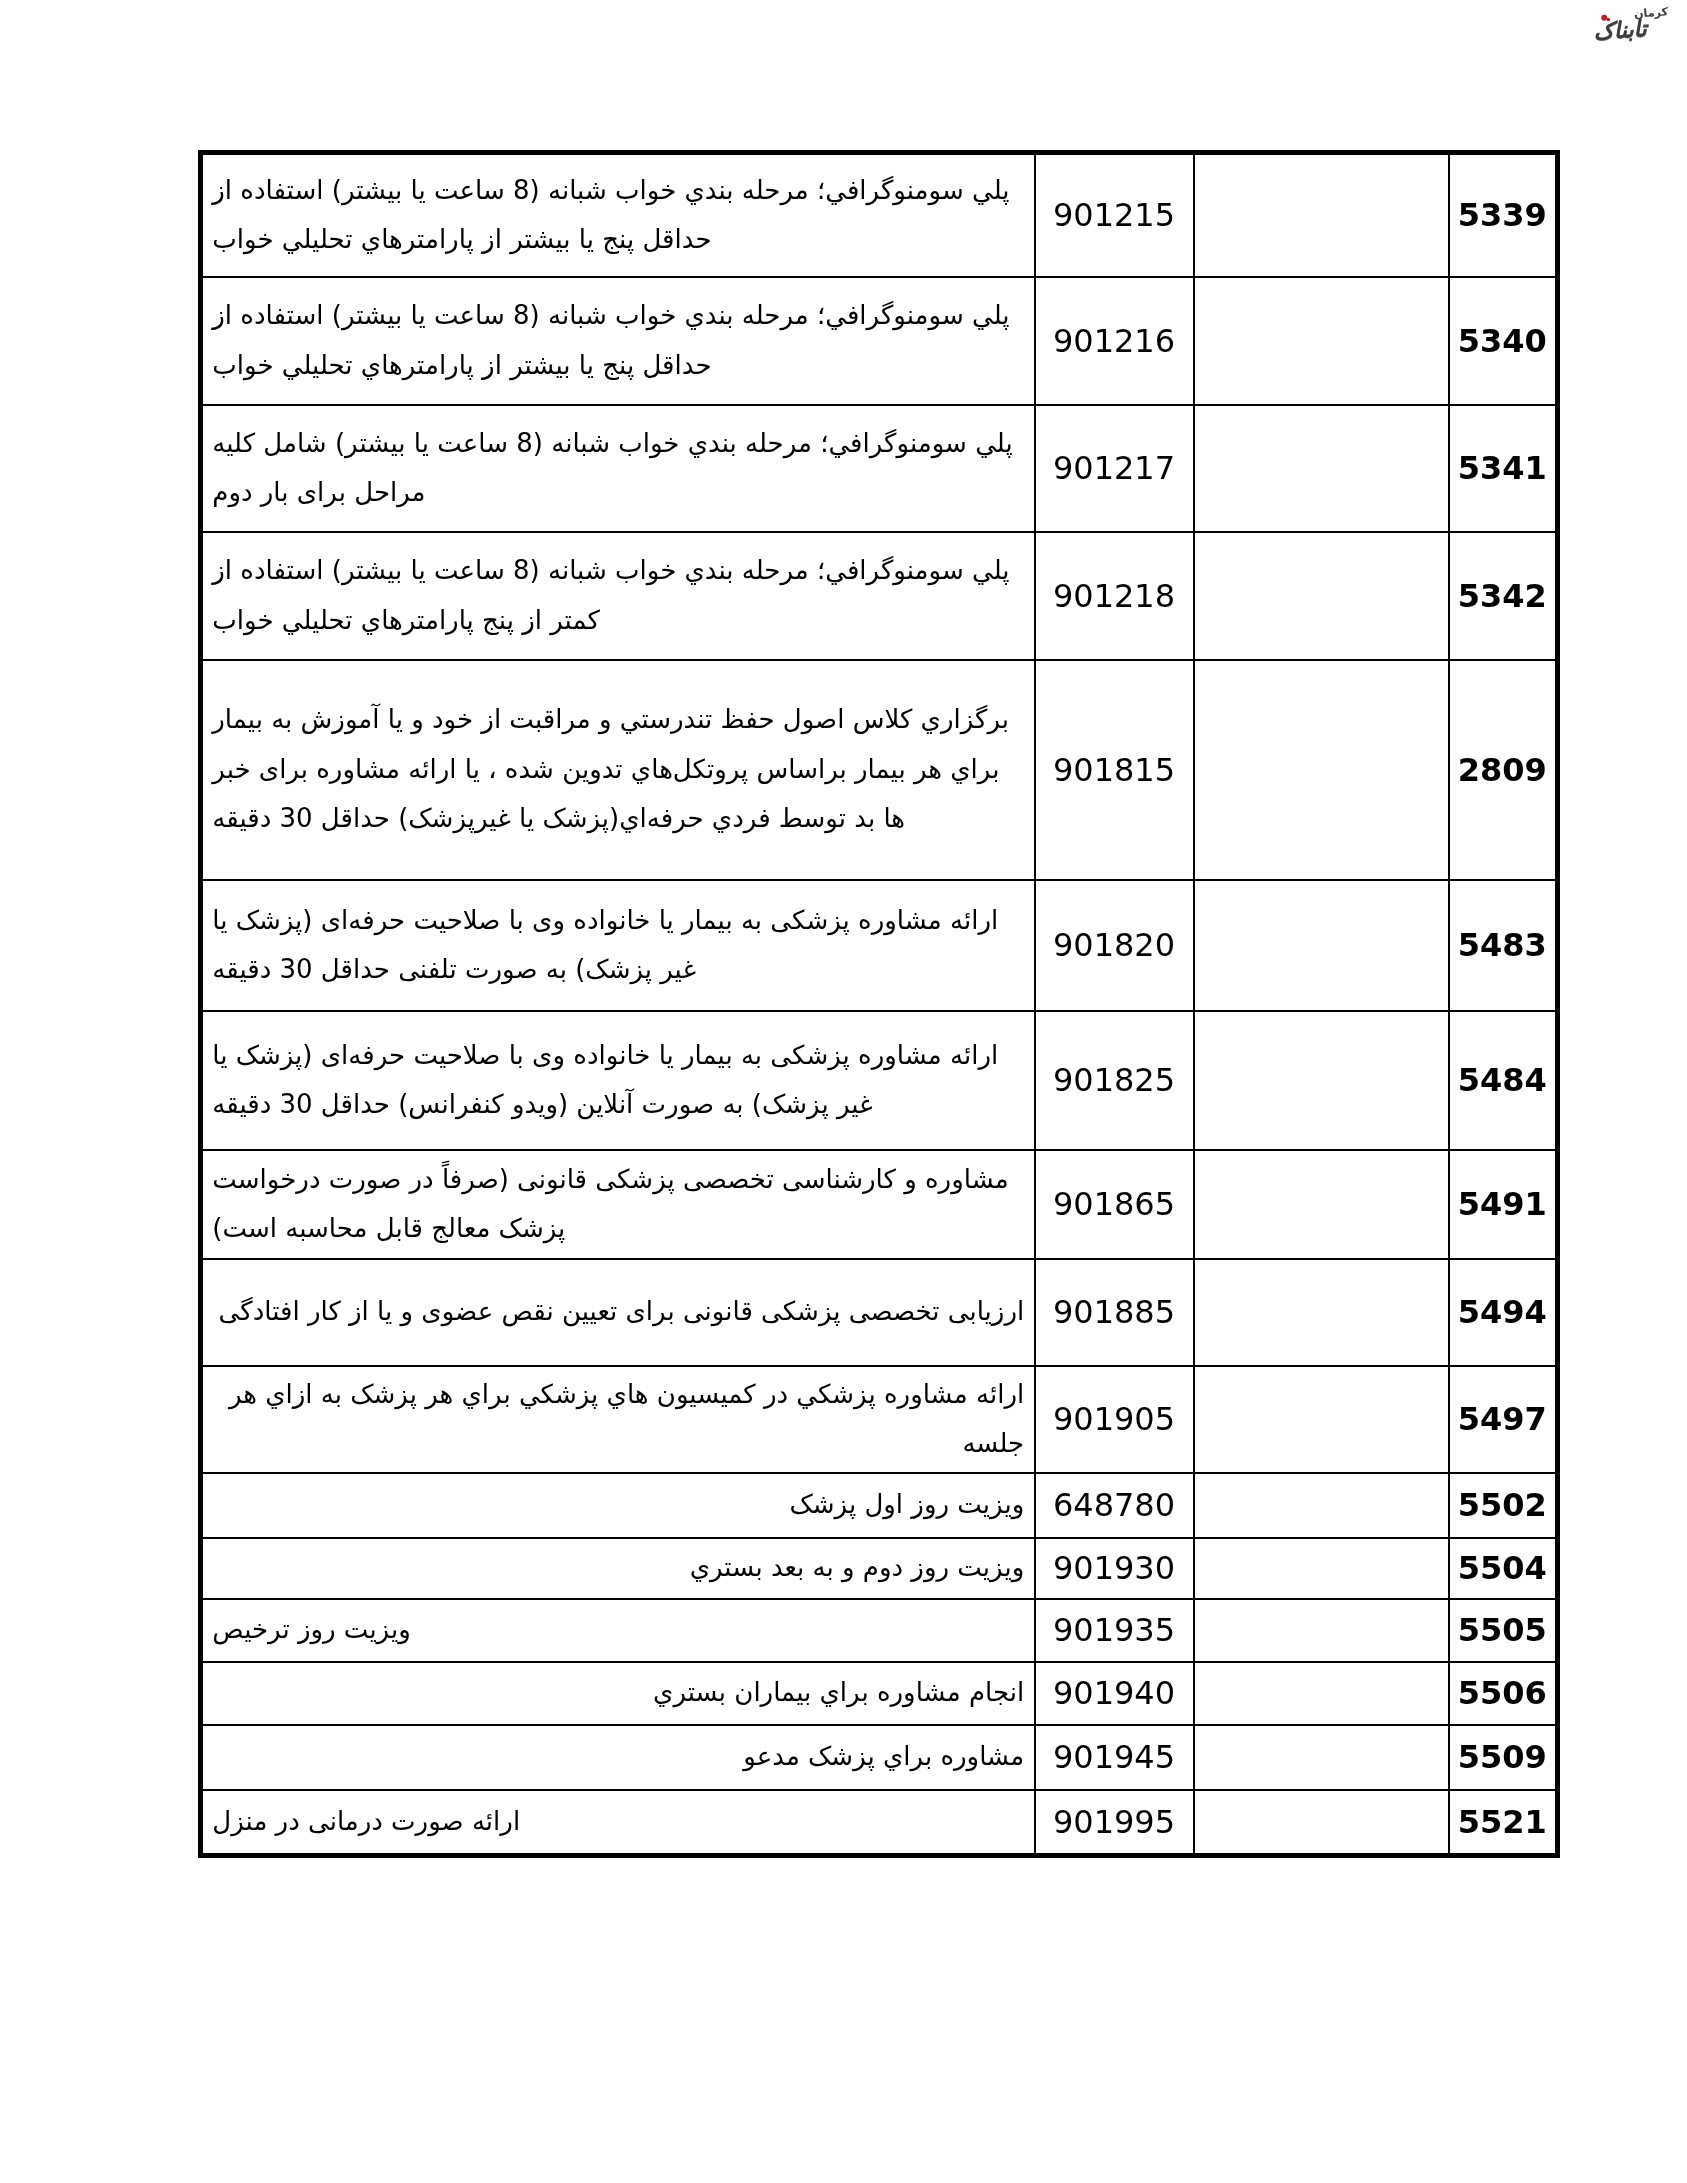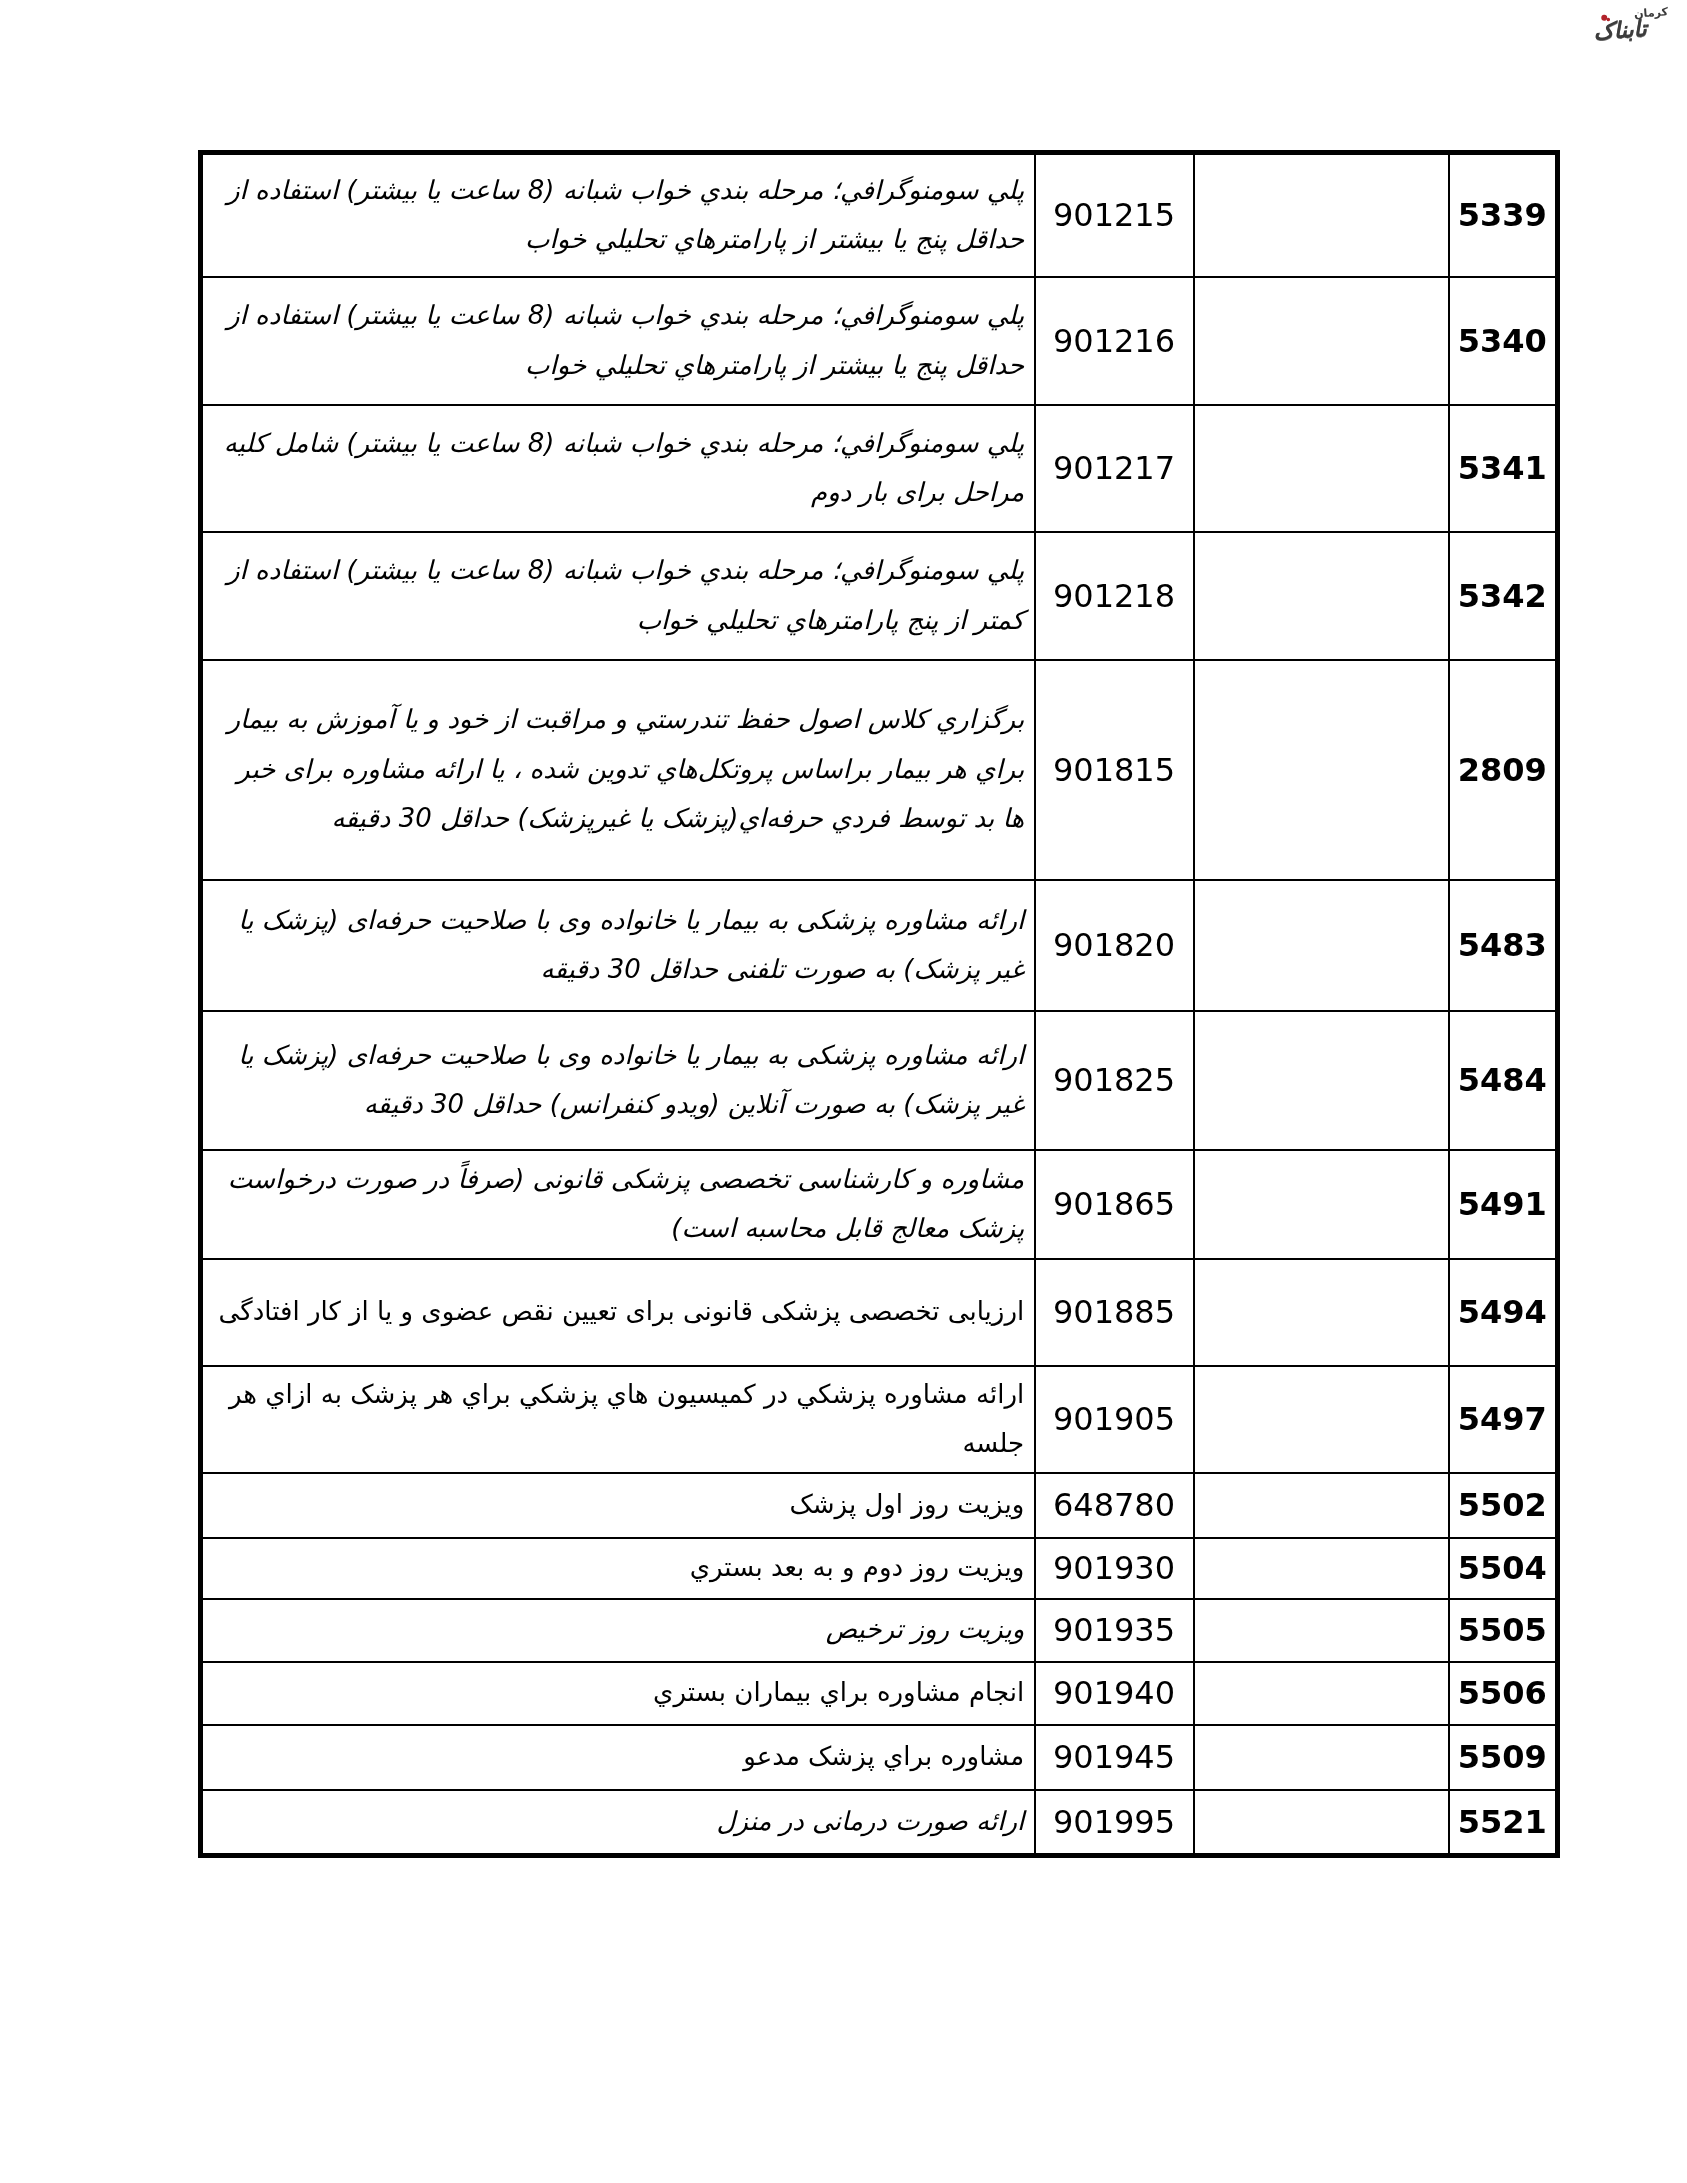--- a/index.html
+++ b/index.html
@@ -70,21 +70,21 @@
   td.blank-cell{}
   td.code-cell{
     font-size:32px;
     text-align:center;
   }
   td.desc-cell{
     font-size:26px;
     line-height:1.9;
     padding:2.6px 9.3px;
   }
-  td.desc-cell.align-center{text-align:right;font-style:italic;}
+  td.desc-cell.align-center{text-align:left;}
   td.desc-cell.align-right{text-align:right;}
 
   
   .codes-table tr:nth-child(1){height:124px}
   .codes-table tr:nth-child(2){height:128px}
   .codes-table tr:nth-child(3){height:127px}
   .codes-table tr:nth-child(4){height:128px}
   .codes-table tr:nth-child(5){height:220px}
   .codes-table tr:nth-child(6){height:131px}
   .codes-table tr:nth-child(7){height:139px}

